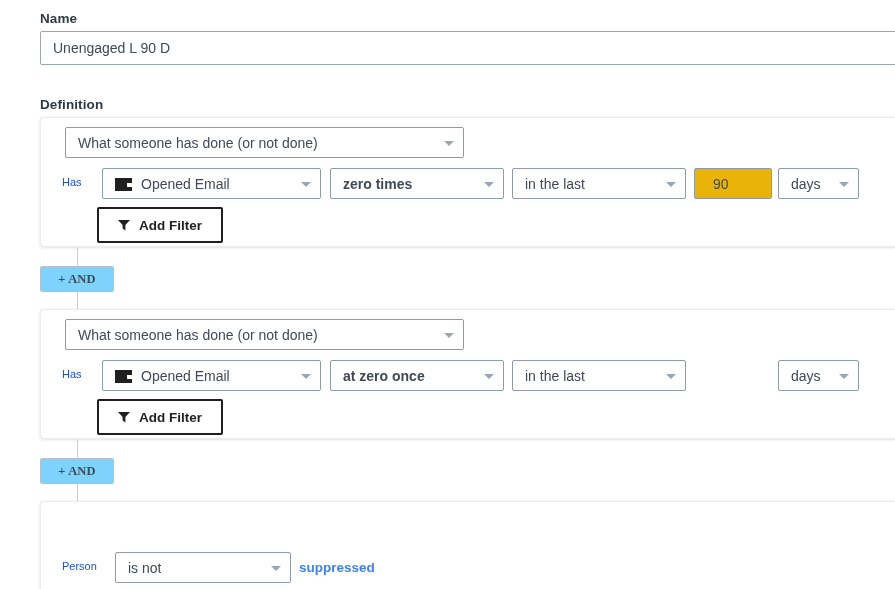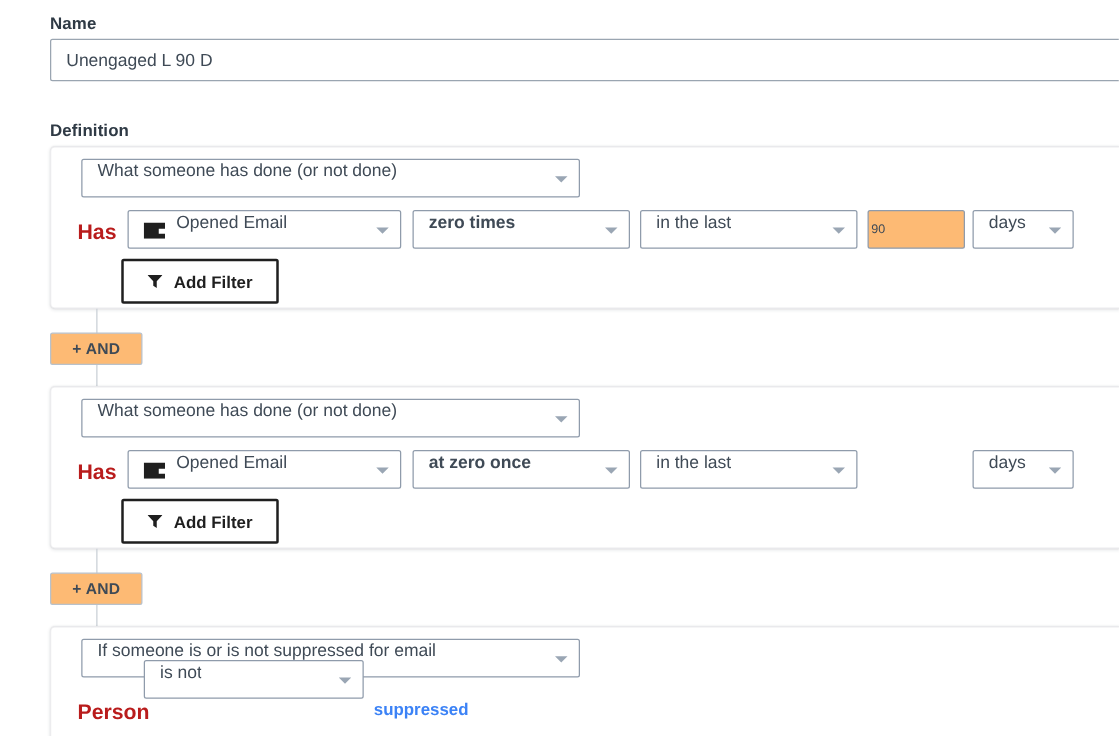--- a/index.html
+++ b/index.html
@@ -65,44 +65,45 @@
   .conn-a { top: 247px; height: 20px; }
   .conn-b { top: 291px; height: 18px; }
   .conn-c { top: 439px; height: 20px; }
   .conn-d { top: 483px; height: 18px; }
 
   
   .and-btn {
     position: absolute;
     left: 24px;
     width: 74px; height: 26px;
-    background: #fdba74;
+    background: #7dd3fc;
     border: 1px solid #b8c1cb;
     border-radius: 2px;
-    font-family: Liberation Sans, sans-serif;
+    font-family: Liberation Serif, serif;
     font-size: 12.5px;
     font-weight: 700;
     color: #3f4a56;
     letter-spacing: 0.2px;
     cursor: pointer;
     display: flex; align-items: center; justify-content: center;
     z-index: 3;
     padding: 0;
   }
   .and-1 { top: 266px; }
   .and-2 { top: 458px; }
 
   
   .sel {
     position: absolute;
     height: 31px;
     background: #ffffff;
     border: 1px solid #8f9bab;
     border-radius: 2px;
     display: flex;
+    align-items: center;
     cursor: pointer;
     font-size: 14px;
     color: #3f4a56;
     padding-left: 12px;
     padding-right: 26px;
     white-space: nowrap;
     overflow: hidden;
   }
   .sel .caret {
     position: absolute;
@@ -117,23 +118,23 @@
 
   
   .type-sel { left: 49px; width: 399px; }
   .type-sel-1 { top: 127px; }
   .type-sel-2 { top: 319px; }
   .type-sel-3 { top: 511px; }
 
   
   .row-label {
     position: absolute;
-    font-size: 17px;
-    font-weight: 700;
-    color: #b91c1c;
+    font-size: 11px;
+    font-weight: 400;
+    color: #1d4ed8;
   }
   .has-1 { left: 46px; top: 176px; }
   .has-2 { left: 46px; top: 368px; }
   .person-3 { left: 46px; top: 560px; }
 
   
   .metric-sel { width: 219px; padding-left: 38px; }
   .metric-1 { left: 86px; top: 168px; }
   .metric-2 { left: 86px; top: 360px; }
   .mail-icon {
@@ -149,36 +150,36 @@
 
   .time-sel { left: 496px; width: 174px; }
   .time-1 { top: 168px; }
   .time-2 { top: 360px; }
 
   .num-input {
     position: absolute;
     left: 678px; width: 78px; height: 31px;
     border: 1px solid #8f9bab;
     border-radius: 2px;
-    background: #fdba74;
+    background: #eab308;
     font-family: "Liberation Sans", sans-serif;
-    font-size: 10px;
-    color: #3f4a56;
-    padding: 0 2px;
+    font-size: 14px;
+    color: #3f4a56;
+    padding: 0 18px;
     outline: none;
   }
   .num-1 { top: 168px; }
   .num-2 { top: 360px; }
 
   .unit-sel { left: 762px; width: 81px; }
   .unit-1 { top: 168px; }
   .unit-2 { top: 360px; }
 
   
-  .isnot-sel { left: 99px; top: 528px; width: 176px; }
+  .isnot-sel { left: 99px; top: 552px; width: 176px; }
   .suppressed-lbl {
     position: absolute;
     left: 283px; top: 560px;
     font-size: 13.5px;
     font-weight: 700;
     color: #3b82f6;
   }
 
   
   .add-filter {
@@ -297,24 +298,20 @@
     </svg>
     <span>Add Filter</span>
   </button>
 
   <div class="connector conn-c"></div>
   <button class="and-btn and-2">+ AND</button>
   <div class="connector conn-d"></div>
 
   <div class="card card-3"></div>
 
-  <div class="sel type-sel type-sel-3">
-    <span class="sel-text">If someone is or is not suppressed for email</span>
-    <span class="caret"></span>
-  </div>
 
   <div class="row-label person-3">Person</div>
 
   <div class="sel isnot-sel">
     <span class="sel-text">is not</span>
     <span class="caret"></span>
   </div>
 
   <div class="suppressed-lbl">suppressed</div>
 

